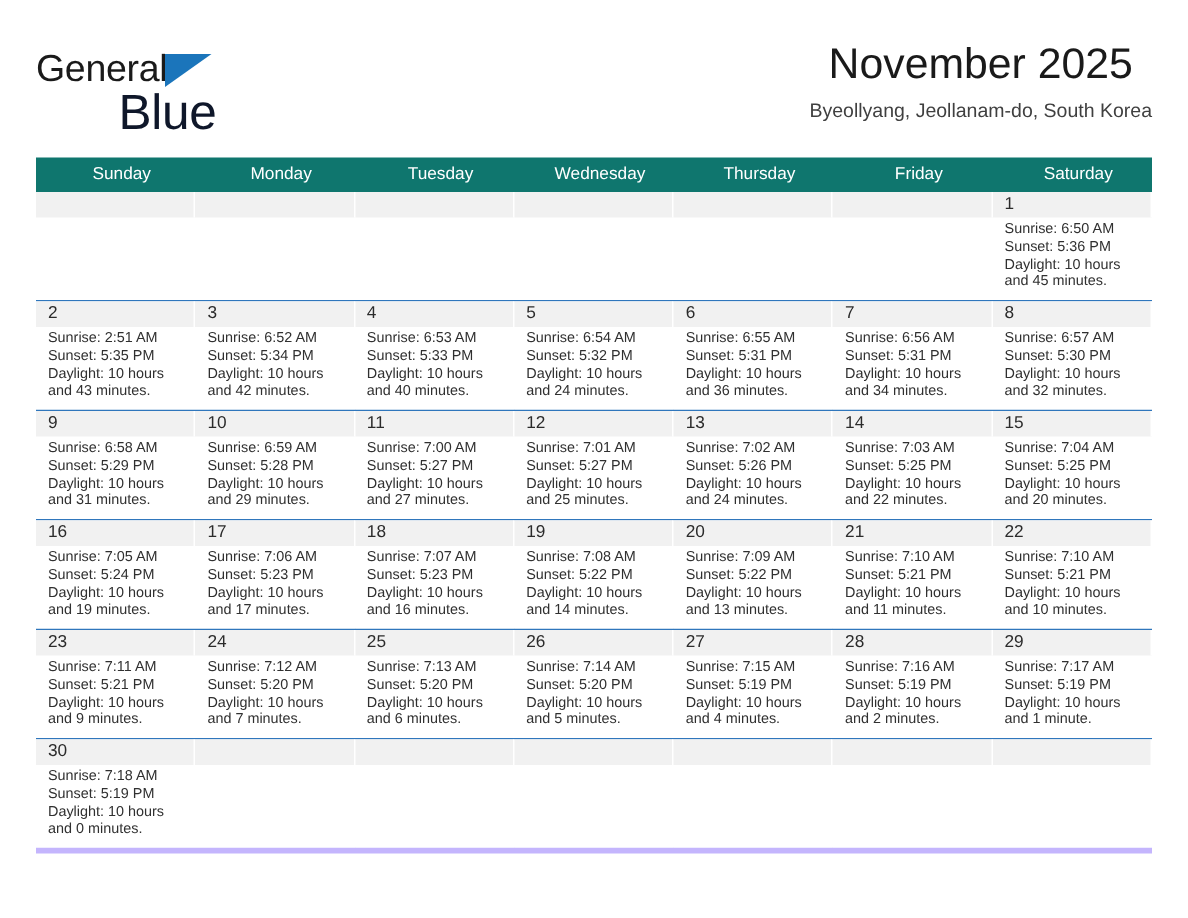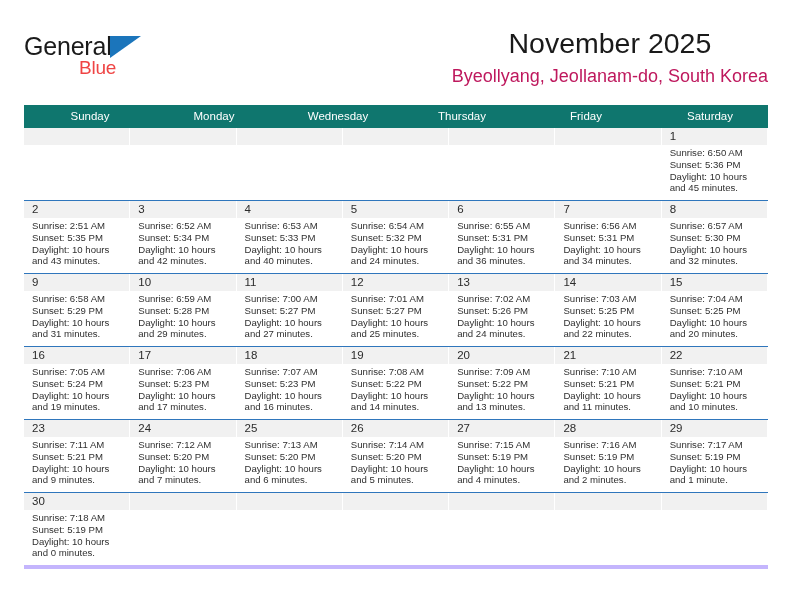--- a/index.html
+++ b/index.html
@@ -54,45 +54,45 @@
     top: 2px;
     width: 0;
     height: 0;
     border-top: 22px solid #1b75bb;
     border-right: 31px solid transparent;
   }
   .brand-blue {
     position: absolute;
     left: 55px;
     top: 24px;
-    font-size: 19px;
+    font-size: 33px;
     letter-spacing: -0.2px;
-    color: #ef4444;
+    color: #0f172a;
     line-height: 1;
   }
 
   .titles {
     position: absolute;
     right: 0;
     top: 0;
     text-align: right;
   }
   .cal-title {
     font-size: 28.5px;
     font-weight: normal;
     color: #1a1a1a;
     line-height: 1.12;
     white-space: nowrap;
     text-align: center;
   }
   .cal-subtitle {
     margin-top: 7px;
-    font-size: 18px;
+    font-size: 13px;
     font-weight: normal;
-    color: #be185d;
+    color: #404040;
     line-height: 1.1;
     white-space: nowrap;
     text-align: center;
   }
 
   
   .calendar {
     position: absolute;
     left: 24px;
     top: 105px;
@@ -172,20 +172,21 @@
       <div class="cal-subtitle">Byeollyang, Jeollanam-do, South Korea</div>
     </div>
 
   </div>
 
   <div class="calendar">
 
     <div class="dow-row">
       <div class="dow">Sunday</div>
       <div class="dow">Monday</div>
+      <div class="dow">Tuesday</div>
       <div class="dow">Wednesday</div>
       <div class="dow">Thursday</div>
       <div class="dow">Friday</div>
       <div class="dow">Saturday</div>
     </div>
 
     <div class="week">
       <div class="cell empty">
           <div class="daynum"></div>
           <div class="info">

